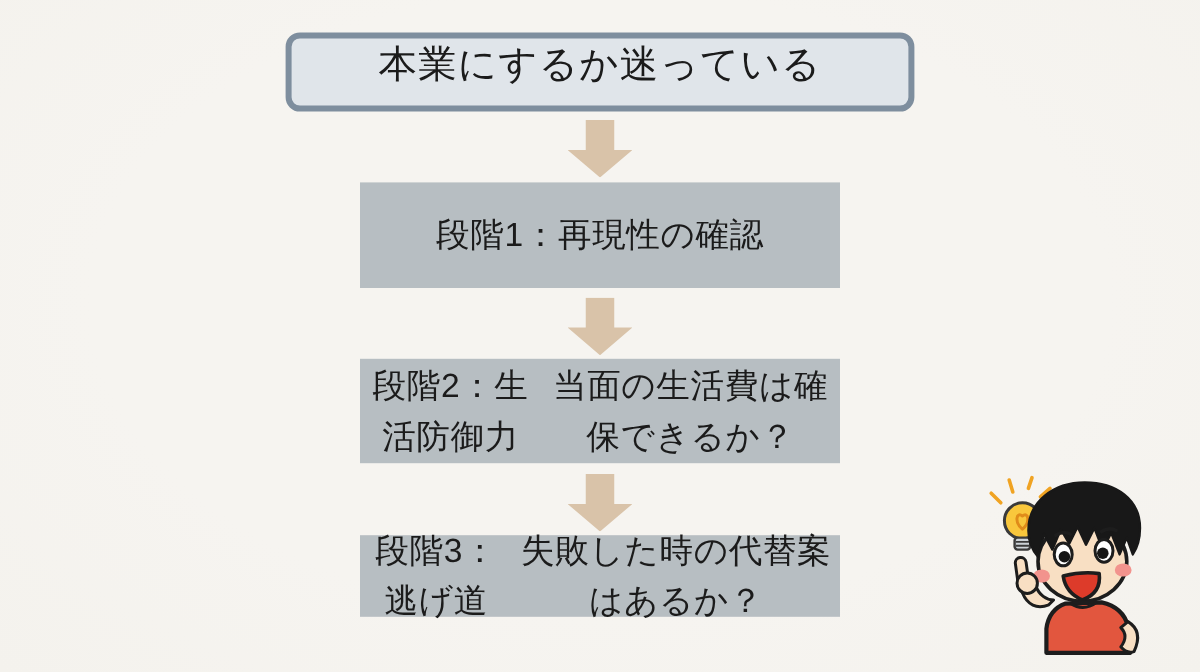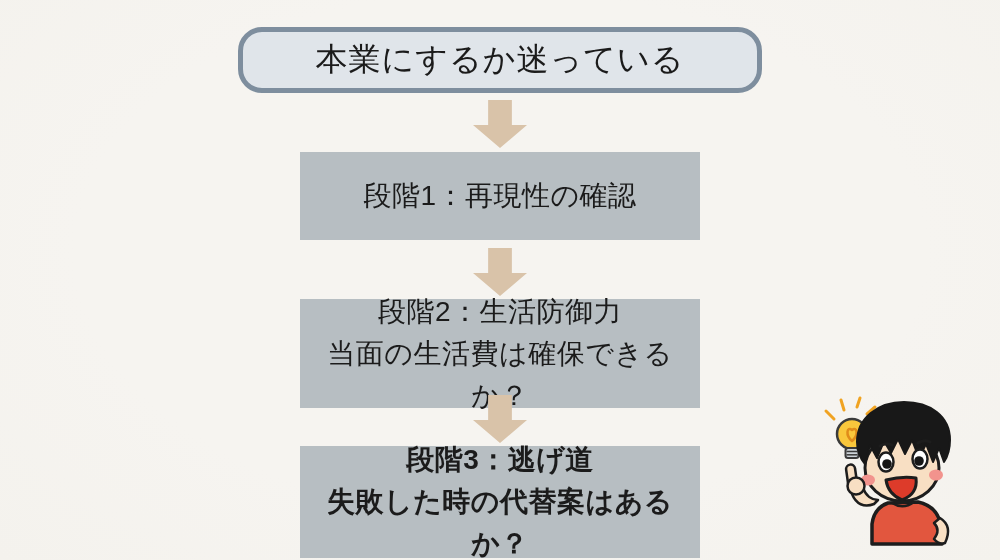--- a/index.html
+++ b/index.html
@@ -23,35 +23,35 @@
     width:1000px;height:560px;
     background:radial-gradient(ellipse at 50% 45%, #f6f4f0 60%, var(--background) 100%);
     overflow:hidden;
     color:var(--text);
   }
   .title-box{
     position:absolute;
     left:238px;top:27px;width:524px;height:66px;
     background:var(--title-fill);
     border:5px solid var(--title-border);
-    border-radius:24px;
-    display:flex;align-items:center;justify-content:center;
+    border-radius:12px;
+    display:flex;align-items:flex-start;justify-content:center;
     font-size:32px;font-weight:500;letter-spacing:1px;
   }
   .stage-box{
     position:absolute;
     left:300px;width:400px;height:88px;
     background:var(--stage-fill);
-    display:flex;flex-direction:column;align-items:center;justify-content:center;
+    display:flex;flex-direction:row;align-items:center;justify-content:center;
     font-size:28px;line-height:42px;letter-spacing:0.5px;
     text-align:center;
   }
   .stage-1{top:152px;}
-  .stage-2{top:299px;height:109px;}
-  .stage-3{top:446px;height:112px;font-weight:bold;}
+  .stage-2{top:299px;height:87px;}
+  .stage-3{top:446px;height:68px;}
   .down-arrow{
     position:absolute;
     left:473px;width:54px;height:48px;
     background:var(--arrow);
     clip-path:polygon(28% 0%,72% 0%,72% 52%,100% 52%,50% 100%,0% 52%,28% 52%);
   }
   .arrow-1{top:100px;}
   .arrow-2{top:248px;}
   .arrow-3{top:395px;}
   .mascot{

